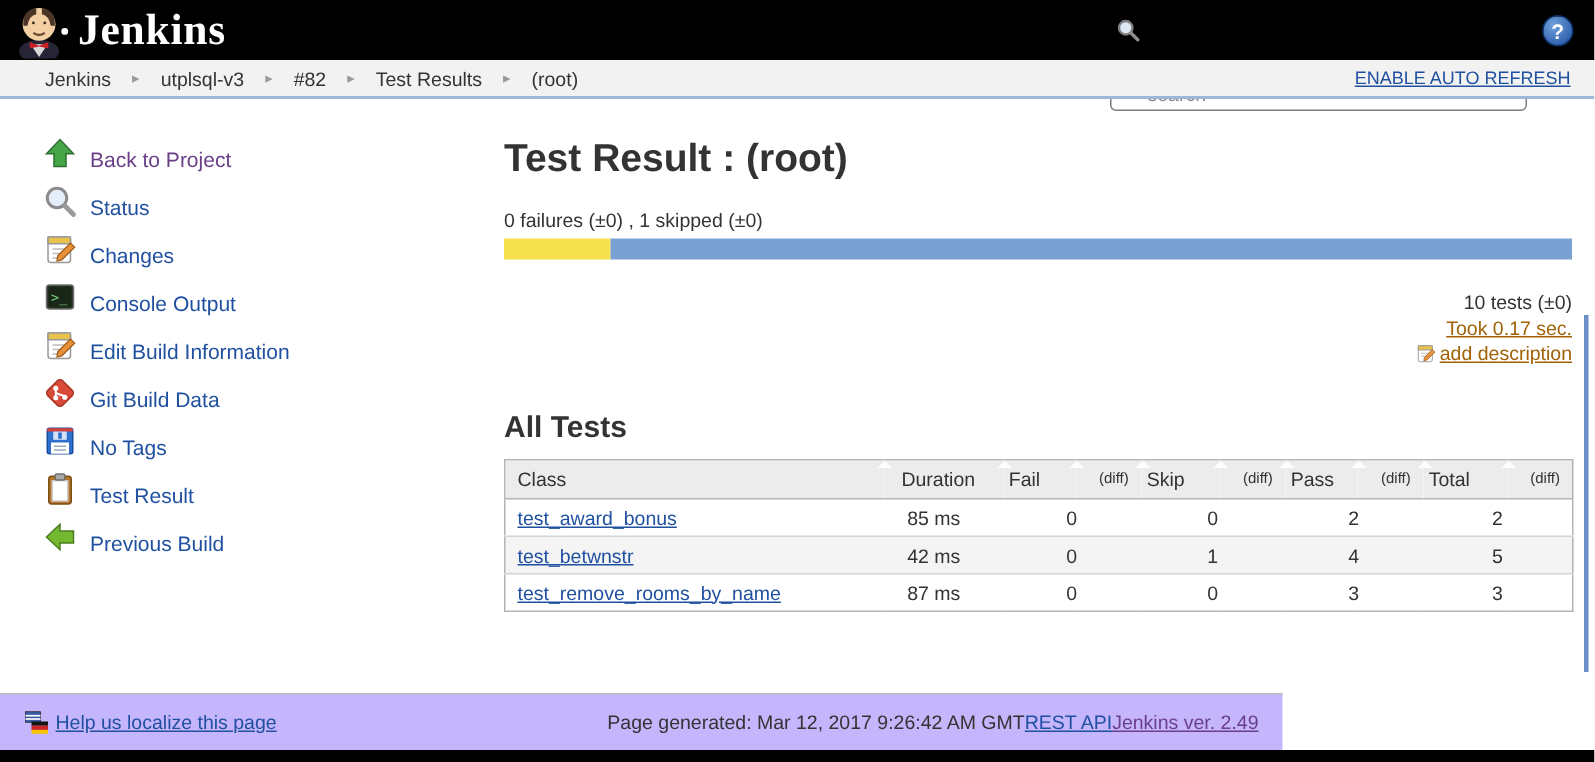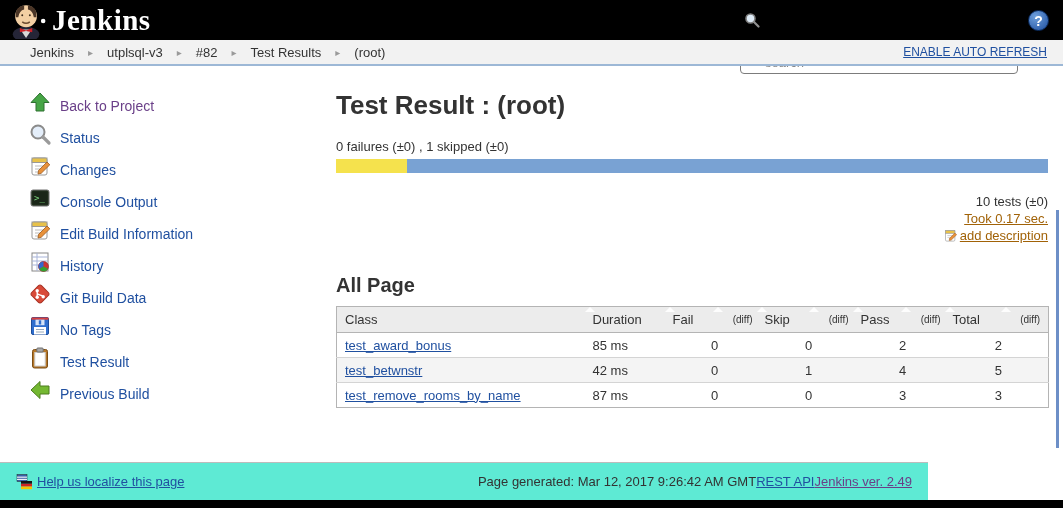--- a/index.html
+++ b/index.html
@@ -44,34 +44,34 @@
   #right-stats a { color:#a16207; text-decoration:underline; }
   #add-desc-line { display:flex; justify-content:flex-end; align-items:center; }
   #add-desc-line .mini-icon { width:15px; height:15px; margin-right:2px; }
   #all-tests-title { font-size:20px; font-weight:bold; color:#333; margin-top:30px; }
 
   
   #tests-table { margin-top:9px; width:712px; border-collapse:collapse; table-layout:fixed; border:1px solid #b4b4b4; font-size:13px; }
   #tests-table th { background:#ececec; font-weight:normal; text-align:left; height:26px; padding:0 4px; position:relative; border-bottom:1px solid #b4b4b4; }
   #tests-table th.sortable::before { content:""; position:absolute; top:0; left:-4px; border-left:5px solid transparent; border-right:5px solid transparent; border-bottom:5px solid #fdfdfd; }
   #tests-table th.col-class { padding-left:8px; }
-  #tests-table th.col-dur { text-align:left; padding-right:10px; }
+  #tests-table th.col-dur { text-align:center; padding-right:10px; }
   #tests-table th.col-diff { text-align:right; font-size:10px; padding-right:8px; }
   #tests-table td { height:25px; padding:0 4px; border-top:1px solid #d4d4d4; }
   #tests-table tbody tr:nth-child(even) { background:#f4f4f4; }
   #tests-table td.cell-class { padding-left:8px; }
   #tests-table td.cell-class a { color:#2050a0; text-decoration:underline; }
-  #tests-table td.cell-dur { text-align:left; padding-right:16px;margin-top:32px; }
+  #tests-table td.cell-dur { text-align:center; padding-right:16px;margin-top:32px; }
   #tests-table td.cell-stat { text-align:center; }
 
   
   #edge-line { position:absolute; left:1056px; top:210px; width:3px; height:238px; background:#6d8fc7; }
 
   
-  #footer { position:absolute; top:462px; left:0; width:928px; height:38px; background:#5eead4; border-top:1px solid #bcbcbc; display:flex; align-items:center; padding:0 16px; font-size:13px; }
+  #footer { position:absolute; top:462px; left:0; width:855px; height:38px; background:#c4b5fd; border-top:1px solid #bcbcbc; display:flex; align-items:center; padding:0 16px; font-size:13px; }
   #localize { display:flex; align-items:center; color:#2050a0; text-decoration:underline; }
   #localize .flags { width:17px; height:16px; margin-right:4px; }
   #footer-right { margin-left:auto; display:flex; align-items:center; }
   #generated { color:#333; }
   #rest-api { color:#2050a0; text-decoration:underline;text-align:center; }
   #version { color:#6a3f88; text-decoration:underline; }
   #bottombar { position:absolute; top:500px; left:0; width:1063px; height:8px; background:#000; }
 </style>
 </head>
 <body>
@@ -169,35 +169,20 @@
           <rect x="4" y="4" width="15" height="4.5" fill="#e8c24a" stroke="#999"></rect>
           <line x1="7" y1="12" x2="16" y2="12" stroke="#bbb"></line>
           <line x1="7" y1="15" x2="16" y2="15" stroke="#bbb"></line>
           <line x1="7" y1="18" x2="13" y2="18" stroke="#bbb"></line>
           <path d="M10.5 16.5 L19 8 L21.8 10.8 L13.2 19.3 L10 20 Z" fill="#e8913a" stroke="#9c5a1d" stroke-width="0.8"></path>
         </svg>
       </span>
     <span class="s-label">Edit Build Information</span>
   </div>
 
-  <div class="side-item">
-    <span class="s-icon">
-        <svg viewBox="0 0 24 24">
-          <rect x="4" y="3" width="16" height="18" fill="#fff" stroke="#888"></rect>
-          <line x1="4" y1="7" x2="20" y2="7" stroke="#a8b4d8"></line>
-          <line x1="4" y1="11" x2="20" y2="11" stroke="#a8b4d8"></line>
-          <line x1="4" y1="15" x2="20" y2="15" stroke="#a8b4d8"></line>
-          <line x1="9" y1="3" x2="9" y2="21" stroke="#a8b4d8"></line>
-          <circle cx="15.5" cy="16.5" r="5" fill="#cc3333" stroke="#8d1f1f" stroke-width="0.6"></circle>
-          <path d="M15.5 16.5 L15.5 11.5 A5 5 0 0 0 11.2 19 Z" fill="#3366cc"></path>
-          <path d="M15.5 16.5 L20 18.7 A5 5 0 0 1 11.2 19 Z" fill="#33a033"></path>
-        </svg>
-      </span>
-    <span class="s-label">History</span>
-  </div>
 
   <div class="side-item">
     <span class="s-icon">
         <svg viewBox="0 0 24 24">
           <rect x="5" y="5" width="14" height="14" rx="2.5" transform="rotate(45 12 12)" fill="#d94a38" stroke="#a83325"></rect>
           <circle cx="9.2" cy="8.8" r="1.7" fill="#fff"></circle>
           <circle cx="9.2" cy="15.2" r="1.7" fill="#fff"></circle>
           <circle cx="15.2" cy="14.8" r="1.7" fill="#fff"></circle>
           <path d="M9.2 9 L9.2 15 M9.2 11 C9.2 13 13 13 14.6 14" stroke="#fff" stroke-width="1.3" fill="none"></path>
         </svg>
@@ -255,21 +240,21 @@
       <svg class="mini-icon" viewBox="0 0 24 24">
         <rect x="4" y="4" width="15" height="17" rx="2" fill="#fff" stroke="#999"></rect>
         <rect x="4" y="4" width="15" height="4.5" fill="#e8c24a" stroke="#999"></rect>
         <line x1="7" y1="12" x2="16" y2="12" stroke="#bbb"></line>
         <line x1="7" y1="15" x2="16" y2="15" stroke="#bbb"></line>
         <path d="M10.5 16.5 L19 8 L21.8 10.8 L13.2 19.3 L10 20 Z" fill="#e8913a" stroke="#9c5a1d" stroke-width="0.8"></path>
       </svg>
       <a>add description</a>
     </div>
   </div>
-  <h2 id="all-tests-title">All Page</h2>
+  <h2 id="all-tests-title">All Tests</h2>
 
   <table id="tests-table">
     <colgroup>
       <col style="width:252px">
         <col style="width:80px">
       <col style="width:48px">
         <col style="width:44px">
       <col style="width:52px">
         <col style="width:44px">
       <col style="width:48px">

